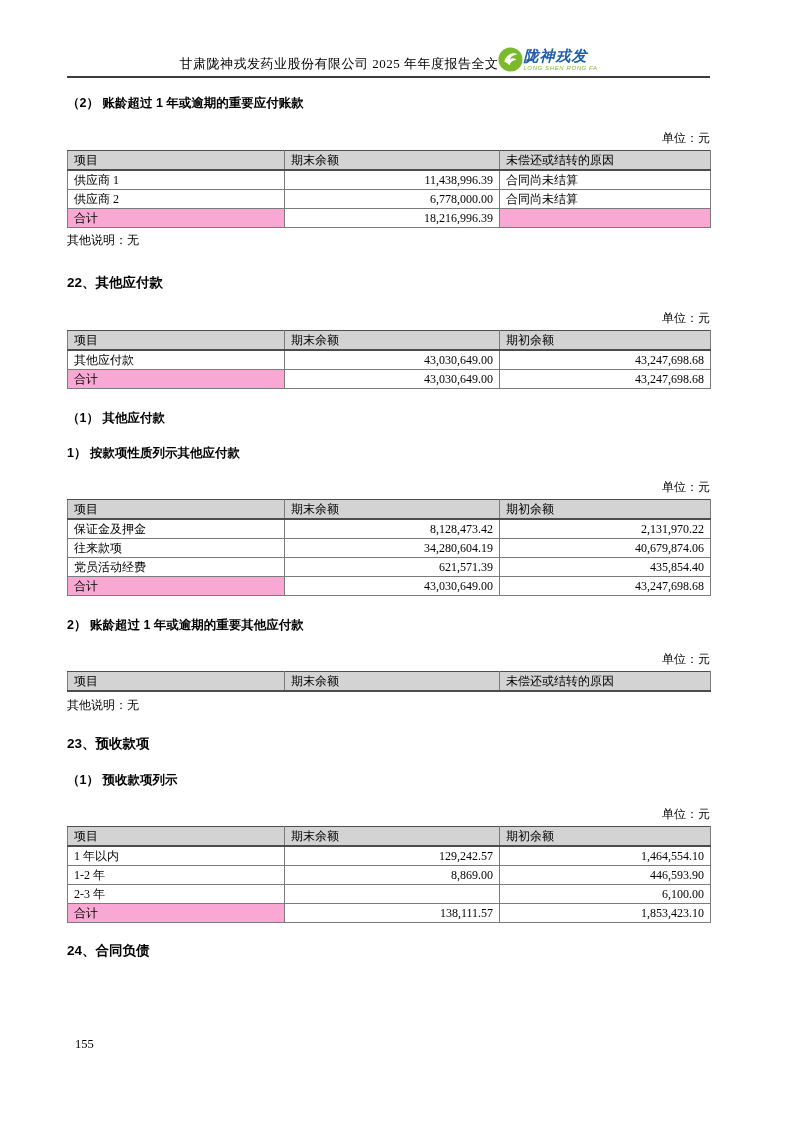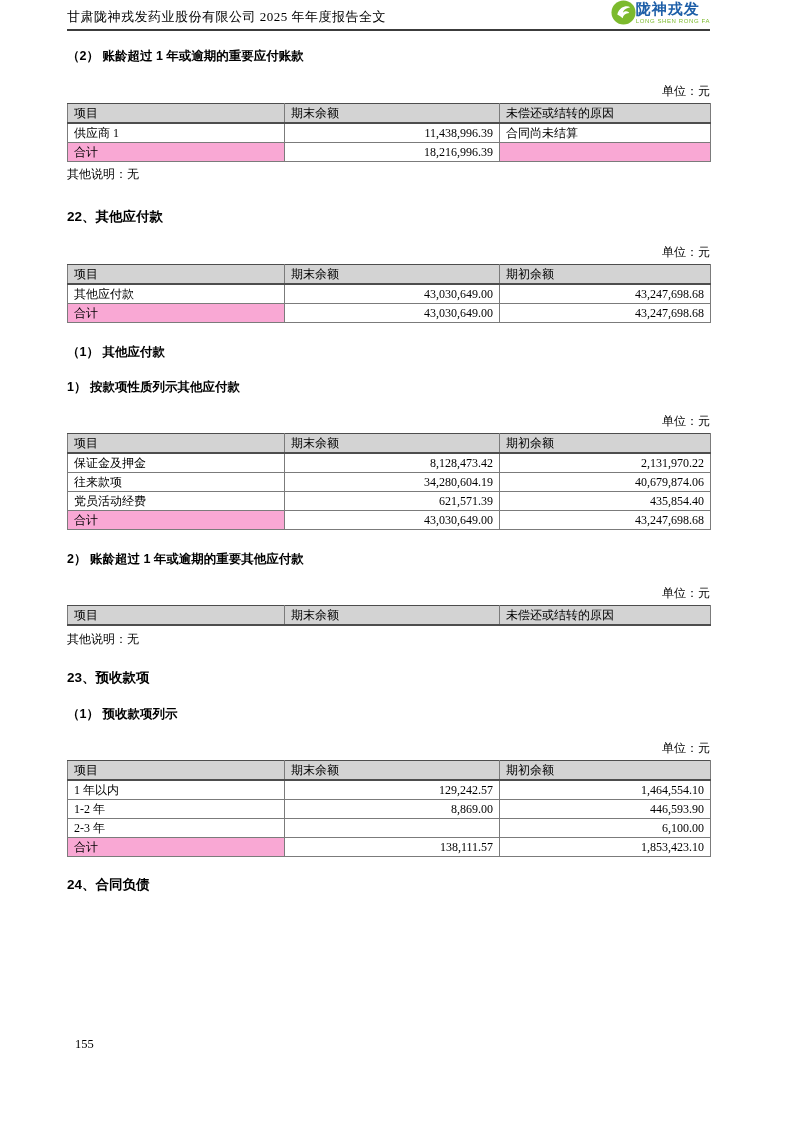--- a/index.html
+++ b/index.html
@@ -7,25 +7,25 @@
   .page {
     position:relative; width:793px; height:1122px; margin:0 auto;
     background:#ffffff; color:#000;
     font-family:"Liberation Serif","DejaVu Serif",serif;
     overflow:hidden;
   }
   .content { position:absolute; left:67px; top:0; width:643px; }
 
   
   .doc-header {
-    display:flex; justify-content:space-between; align-items:flex-end;
+    margin-top:47px; display:flex; justify-content:center; align-items:flex-end;
     border-bottom:2px solid #3c3c3c; padding-bottom:4px;
   }
   .doc-title { font-size:13px; line-height:16px; letter-spacing:0.5px; }
-  .logo { display:flex; align-items:center; gap:0; }
+  .logo { display:flex; align-items:center; gap:0;font-style:italic; }
   .logo-mark { width:25px; height:25px; display:block; }
   .logo-txt { display:flex; flex-direction:column; line-height:1; }
   .logo-cn { font-family:"Liberation Sans","DejaVu Sans",sans-serif; font-weight:bold;
              font-size:15px; color:#1e5fa8; letter-spacing:1px; }
   .logo-en { font-family:"Liberation Sans","DejaVu Sans",sans-serif; font-size:6px;
              color:#7cba2d; letter-spacing:0.6px; margin-top:2px; }
 
   
   .h-sub  { font-family:"Liberation Sans","DejaVu Sans",sans-serif; font-weight:bold;
             font-size:12.5px; line-height:15px; }
@@ -87,20 +87,25 @@
           <td>项目</td>
           <td>期末余额</td>
           <td>未偿还或结转的原因</td>
         </tr>
         <tr>
           <td>供应商 1</td>
           <td class="num">11,438,996.39</td>
           <td>合同尚未结算</td>
         </tr>
         <tr>
+          <td>供应商 2</td>
+          <td class="num">6,778,000.00</td>
+          <td>合同尚未结算</td>
+        </tr>
+        <tr>
           <td class="gray">合计</td>
           <td class="num">18,216,996.39</td>
           <td class="gray"></td>
         </tr>
       </tbody>
     </table>
     <div class="note">其他说明：无</div>
 
     <div class="h-main" style="margin-top:28px">22、其他应付款</div>
     <div class="unit" style="margin-top:20px; margin-bottom:5px">单位：元</div>

